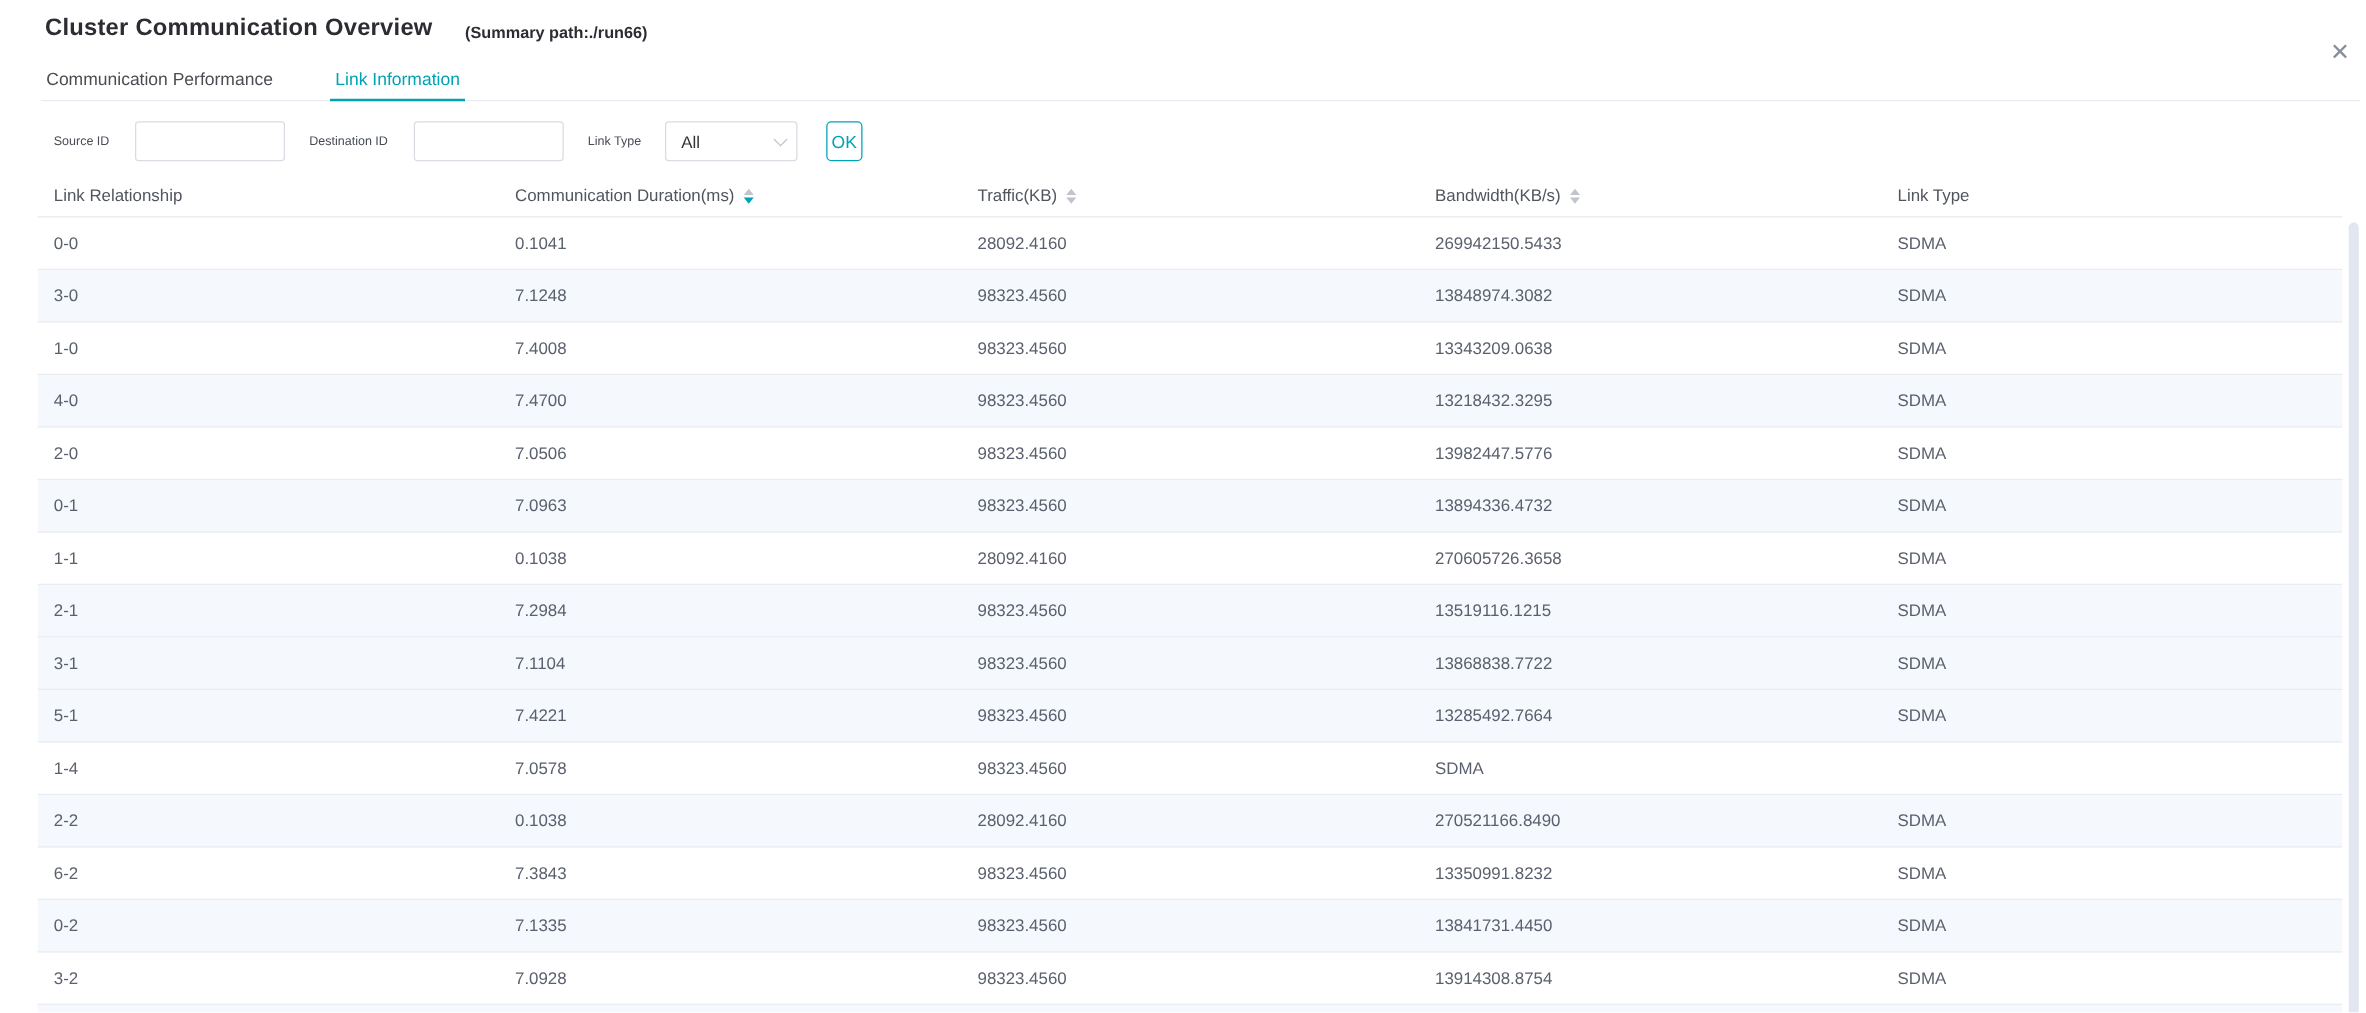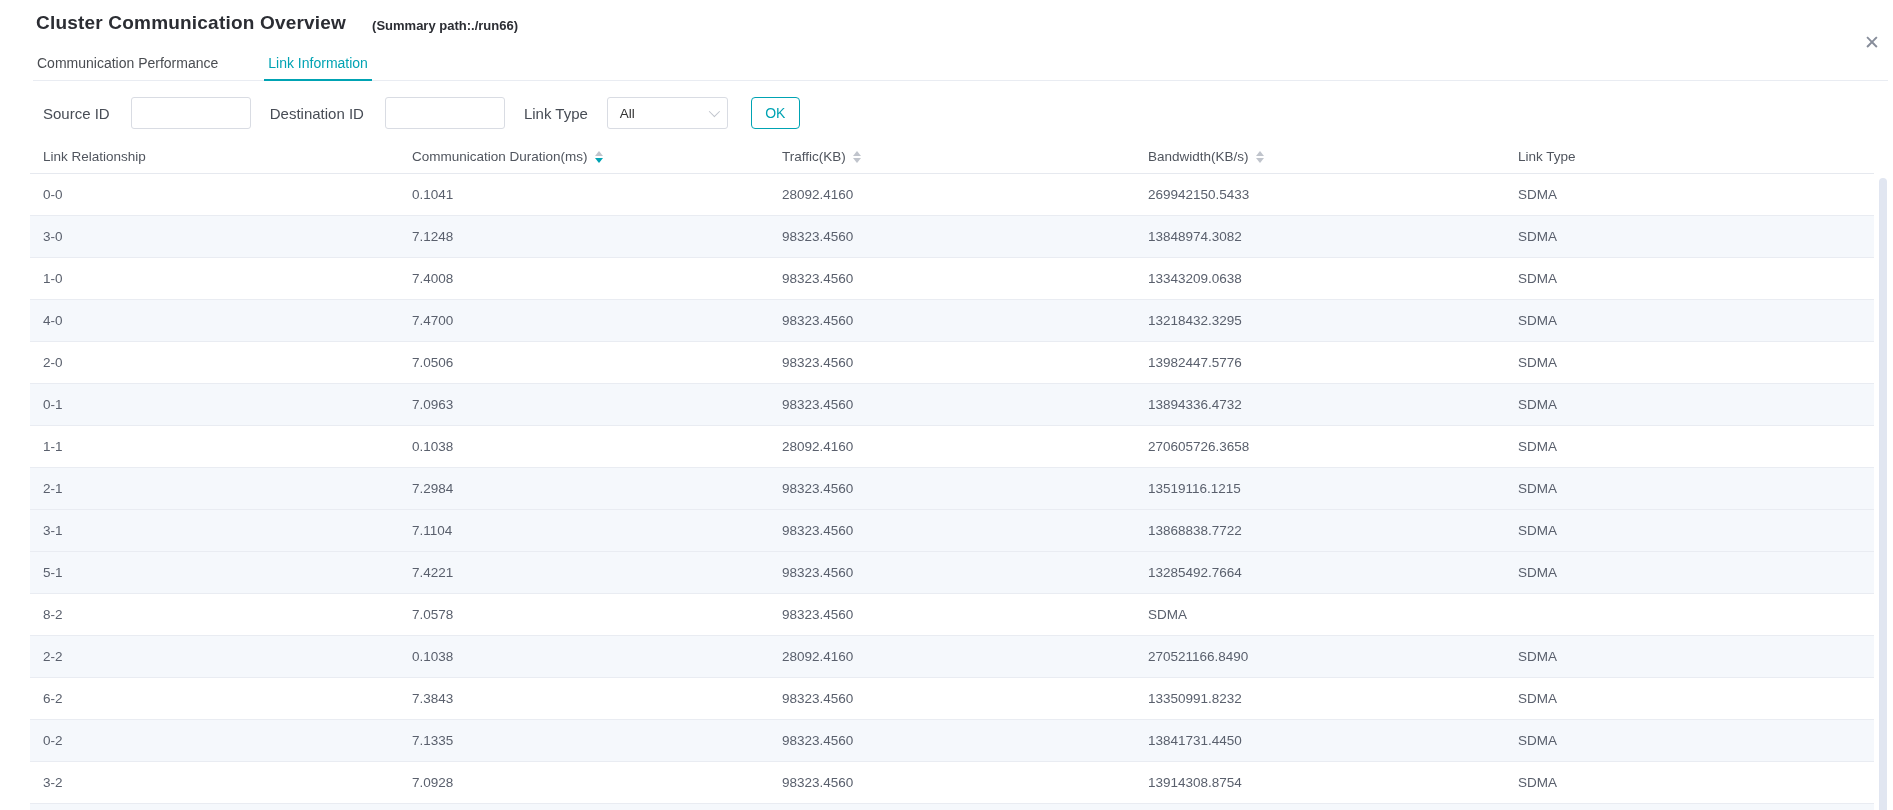--- a/index.html
+++ b/index.html
@@ -27,32 +27,32 @@
     text-align:center;font-size:19px;color:#878d9a;cursor:pointer;}
 
   
   .tabs{position:absolute;left:33px;right:5px;top:52px;height:29px;display:flex;gap:42px;
     border-bottom:1px solid var(--divider);}
   .tab{font-size:14px;color:#4a4d52;padding:3px 4px 0 4px;cursor:pointer;height:29px;}
   .tab.active{color:var(--accent);border-bottom:2px solid var(--accent);}
 
   
   .filters{position:absolute;left:43px;top:97px;height:32px;display:flex;align-items:center;}
-  .f-label{font-size:15px;color:var(--text-label);}
+  .f-label{font-size:10px;color:var(--text-label);}
   .f-input{width:120px;height:32px;border:1px solid var(--border-input);border-radius:3px;
     margin-left:21px;outline:none;font-size:13px;color:#333;padding:0 8px;
     font-family:"Liberation Sans",sans-serif;}
   .gap{width:19px;}
-  .select{width:121px;height:32px;border:1px solid var(--border-input);border-radius:3px;
+  .select{width:106px;height:32px;border:1px solid var(--border-input);border-radius:3px;
     margin-left:19px;display:flex;align-items:center;justify-content:space-between;
     padding:0 10px 0 12px;cursor:pointer;}
   .select .sel-text{font-size:13.5px;color:#333;}
   .chevron{width:8px;height:8px;border-right:1.5px solid var(--caret-gray);
     border-bottom:1.5px solid var(--caret-gray);transform:rotate(45deg) translateY(-2px);}
-  .ok-btn{margin-left:23px;width:49px;height:32px;border:1px solid var(--accent);
+  .ok-btn{margin-left:23px;width:29px;height:32px;border:1px solid var(--accent);
     border-radius:4px;background:#fff;color:var(--accent);font-size:14px;cursor:pointer;
     font-family:"Liberation Sans",sans-serif;}
 
   
   .table{position:absolute;left:30px;right:19px;top:140px;bottom:0;overflow:hidden;}
   .thead,.tr{display:grid;grid-template-columns:369px 370px 366px 370px 1fr;}
   .th{height:33px;line-height:30px;font-size:13.5px;color:var(--text-head);
     padding-left:13px;display:flex;align-items:center;}
   .thead{border-bottom:1px solid #e6e9ef;}
   .sorter{display:inline-flex;flex-direction:column;margin-left:7px;gap:2px;cursor:pointer;}
@@ -198,21 +198,21 @@
     <div class="td">SDMA</div>
   </div>
         <div class="tr">
     <div class="td">5-1</div>
     <div class="td">7.4221</div>
     <div class="td">98323.4560</div>
     <div class="td">13285492.7664</div>
     <div class="td">SDMA</div>
   </div>
         <div class="tr">
-    <div class="td">8-2</div>
+    <div class="td">1-4</div>
     <div class="td">7.0578</div>
     <div class="td">98323.4560</div>
     <div class="td">SDMA</div>
   </div>
         <div class="tr">
     <div class="td">2-2</div>
     <div class="td">0.1038</div>
     <div class="td">28092.4160</div>
     <div class="td">270521166.8490</div>
     <div class="td">SDMA</div>

